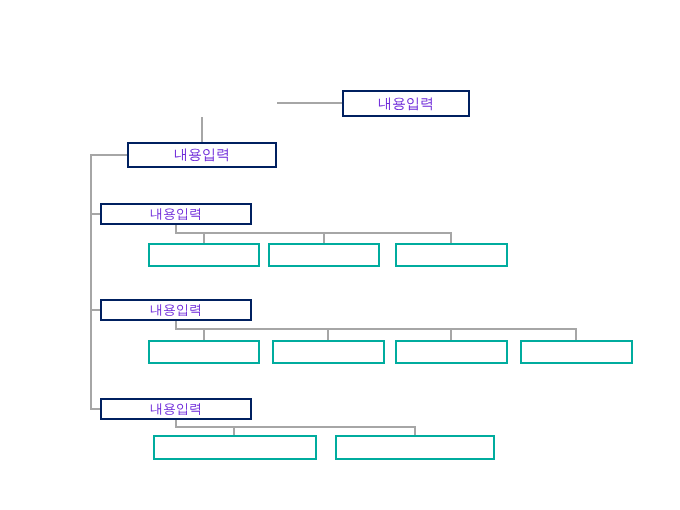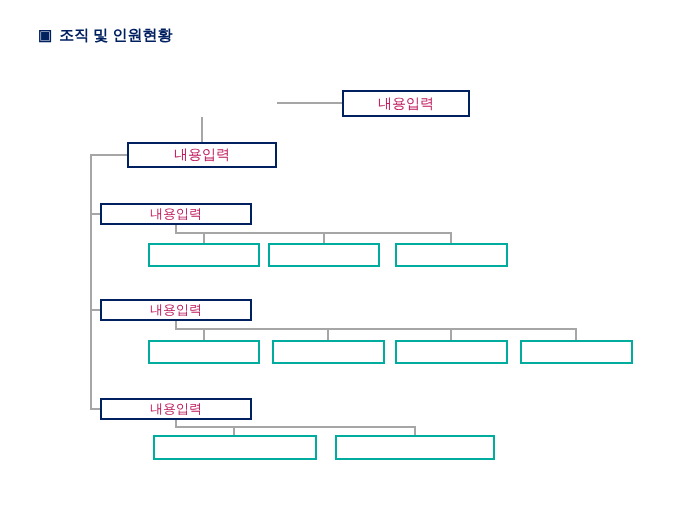--- a/index.html
+++ b/index.html
@@ -30,21 +30,21 @@
     margin-right: 7px;
   }
   .box {
     position: absolute;
     display: flex;
     align-items: center;
     justify-content: center;
     background: #ffffff;
     box-sizing: border-box;
     font-size: 14px;
-    color: #be185d;
+    color: #6d28d9;
     white-space: nowrap;
   }
   .navy {
     border: 2px solid var(--navy, #002060);
   }
   .ceo {
     background: var(--blue, #0070C0);
     color: #ffffff;
     border: 2px solid var(--navy, #002060);
     font-size: 15px;
@@ -61,23 +61,20 @@
     background: var(--line, #A6A6A6);
   }
   .hline { height: 2px; }
   .vline { width: 2px; }
 </style>
 </head>
 <body>
 
 <div class="canvas">
 
-  <div class="slide-title">
-    <span class="bullet">▣</span><span>조직 및 인원현황</span>
-  </div>
 
   <div class="hline" style="left:277px; top:102px; width:65px;"></div>
   <div class="vline" style="left:201px; top:117px; height:25px;"></div>
 
 
   <div class="box navy" style="left:342px; top:90px; width:128px; height:27px;">
     <span>내용입력</span>
   </div>
 
   <div class="box navy" style="left:127px; top:142px; width:150px; height:26px;">

